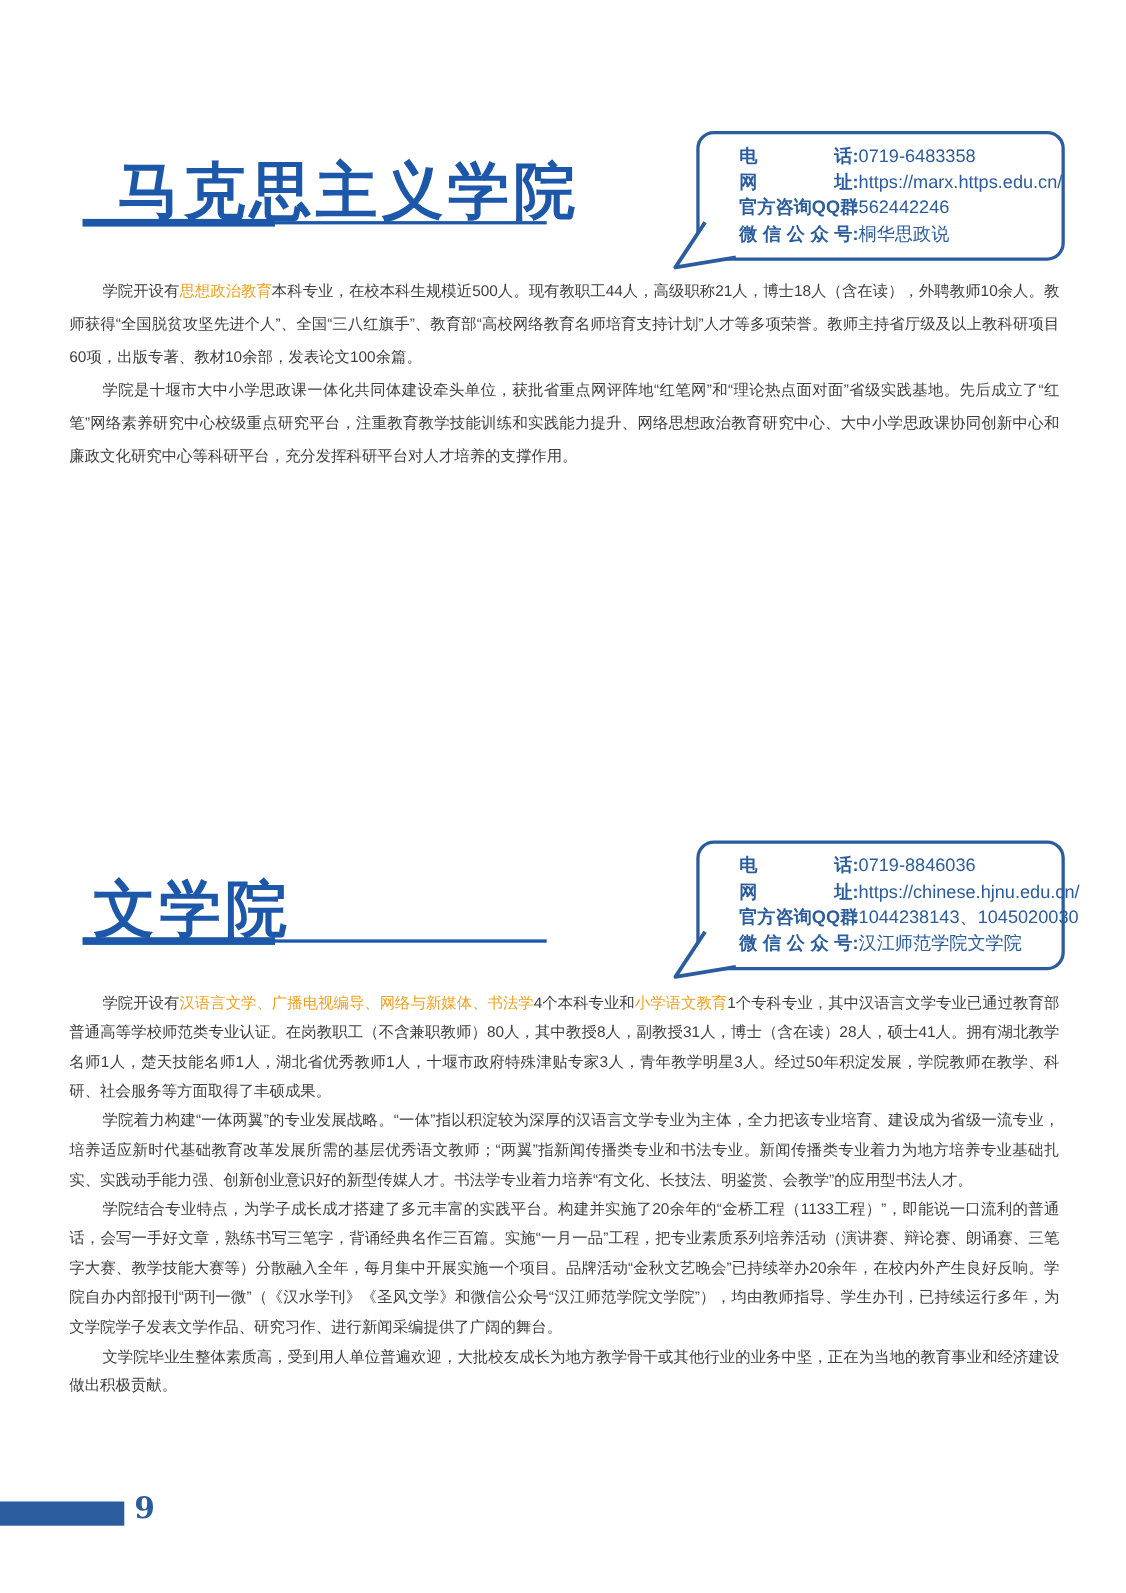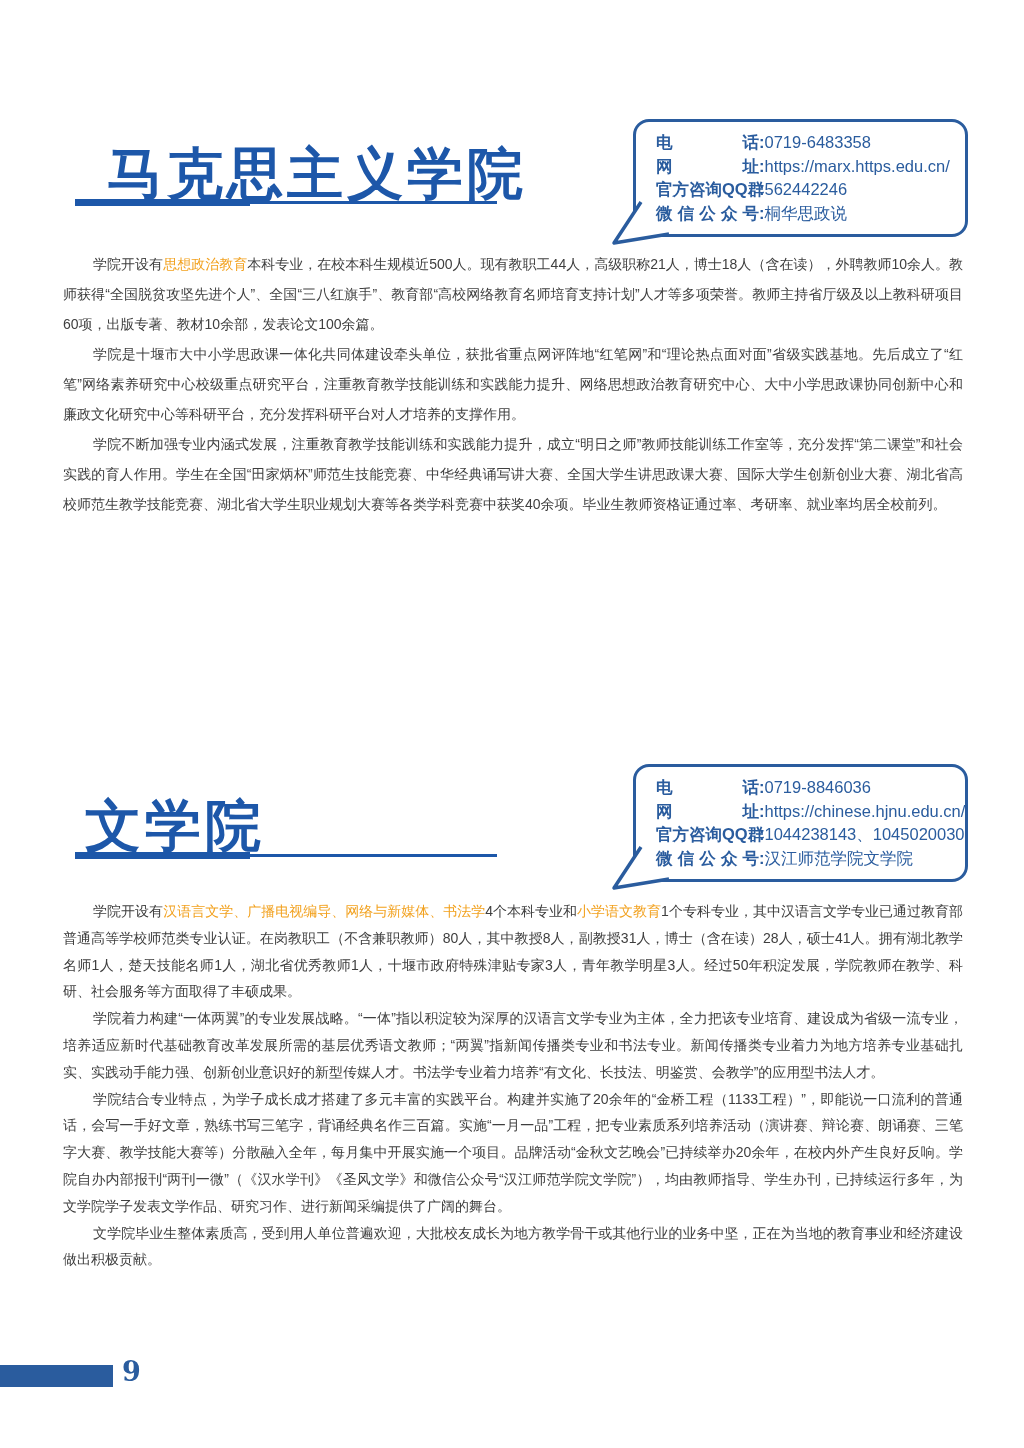--- a/index.html
+++ b/index.html
@@ -17,21 +17,21 @@
     position:absolute;
     font-size:56px;font-weight:900;letter-spacing:4px;
     color:var(--accent);line-height:60px;white-space:nowrap;
   }
   .divider{position:absolute;display:flex;align-items:center;width:422px;}
   .divider .thick{width:175px;height:7px;background:var(--accent);flex:none;}
   .divider .thin{flex:1;height:3px;background:var(--accent);}
   .bubble{
     position:absolute;width:335px;box-sizing:border-box;
     border:3px solid var(--box-blue);border-radius:16px;background:#fff;
-    padding:9px 12px 9px 20px;
+    padding:9px 12px 9px 36px;
   }
   .bubble .tail{position:absolute;left:-25px;bottom:-12px;overflow:visible;}
   .contact-row{
     display:flex;align-items:baseline;line-height:23.5px;font-size:16.5px;
     color:var(--box-blue);white-space:nowrap;
   }
   .contact-label{
     width:103px;flex:none;font-weight:bold;
     text-align:justify;text-align-last:justify;
   }
@@ -81,21 +81,20 @@
     <div class="contact-row">
       <span class="contact-label">微信公众号</span>
       <span class="contact-colon">:</span>
       <span class="contact-value">桐华思政说</span>
     </div>
   </div>
 
 <div class="body-text lh30" style="left:63px;top:249px;">
     <p><span>学院开设有</span><span class="hl">思想政治教育</span><span>本科专业，在校本科生规模近500人。现有教职工44人，高级职称21人，博士18人（含在读），外聘教师10余人。教师获得“全国脱贫攻坚先进个人”、全国“三八红旗手”、教育部“高校网络教育名师培育支持计划”人才等多项荣誉。教师主持省厅级及以上教科研项目60项，出版专著、教材10余部，发表论文100余篇。</span></p>
     <p><span>学院是十堰市大中小学思政课一体化共同体建设牵头单位，获批省重点网评阵地“红笔网”和“理论热点面对面”省级实践基地。先后成立了“红笔”网络素养研究中心校级重点研究平台，注重教育教学技能训练和实践能力提升、网络思想政治教育研究中心、大中小学思政课协同创新中心和廉政文化研究中心等科研平台，充分发挥科研平台对人才培养的支撑作用。</span></p>
-    <p><span>学院不断加强专业内涵式发展，注重教育教学技能训练和实践能力提升，成立“明日之师”教师技能训练工作室等，充分发挥“第二课堂”和社会实践的育人作用。学生在全国“田家炳杯”师范生技能竞赛、中华经典诵写讲大赛、全国大学生讲思政课大赛、国际大学生创新创业大赛、湖北省高校师范生教学技能竞赛、湖北省大学生职业规划大赛等各类学科竞赛中获奖40余项。毕业生教师资格证通过率、考研率、就业率均居全校前列。</span></p>
   </div>
 
 <h1 class="section-title" style="left:85px;top:758px;">文学院</h1>
 
 <div class="divider" style="left:75px;top:852px;">
   <div class="thick"></div>
   <div class="thin"></div>
 </div>
 
 <div class="bubble" style="left:633px;top:764px;">

